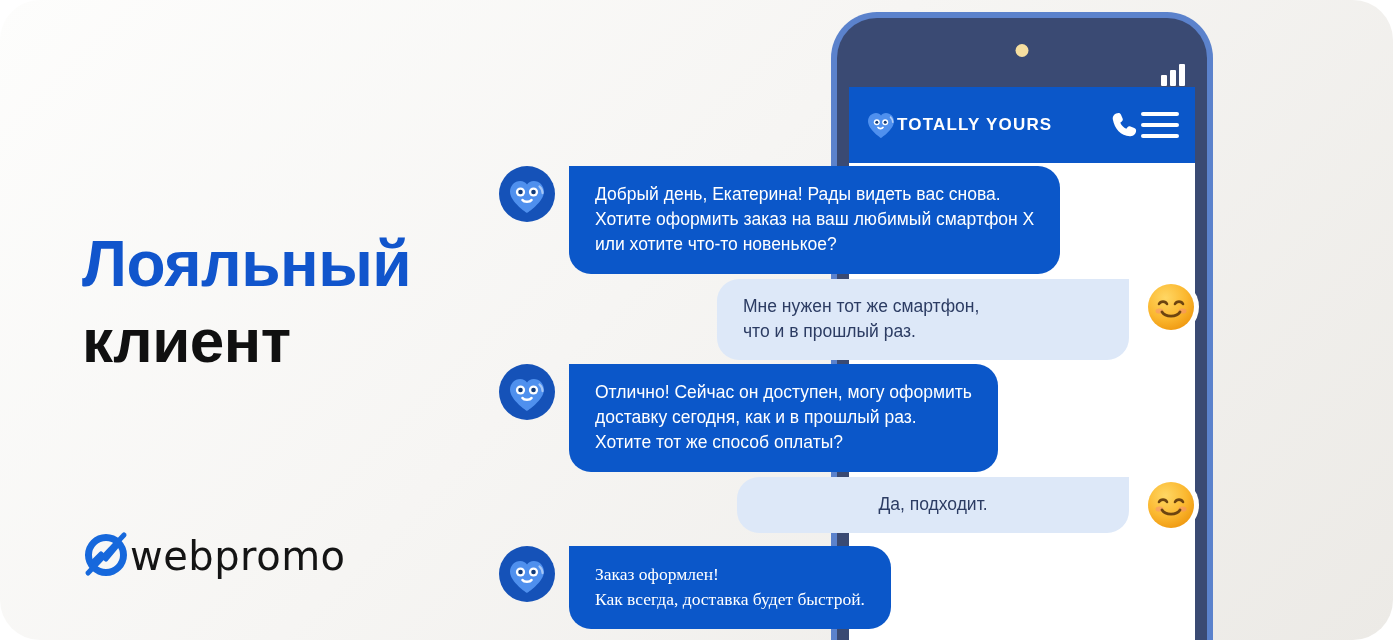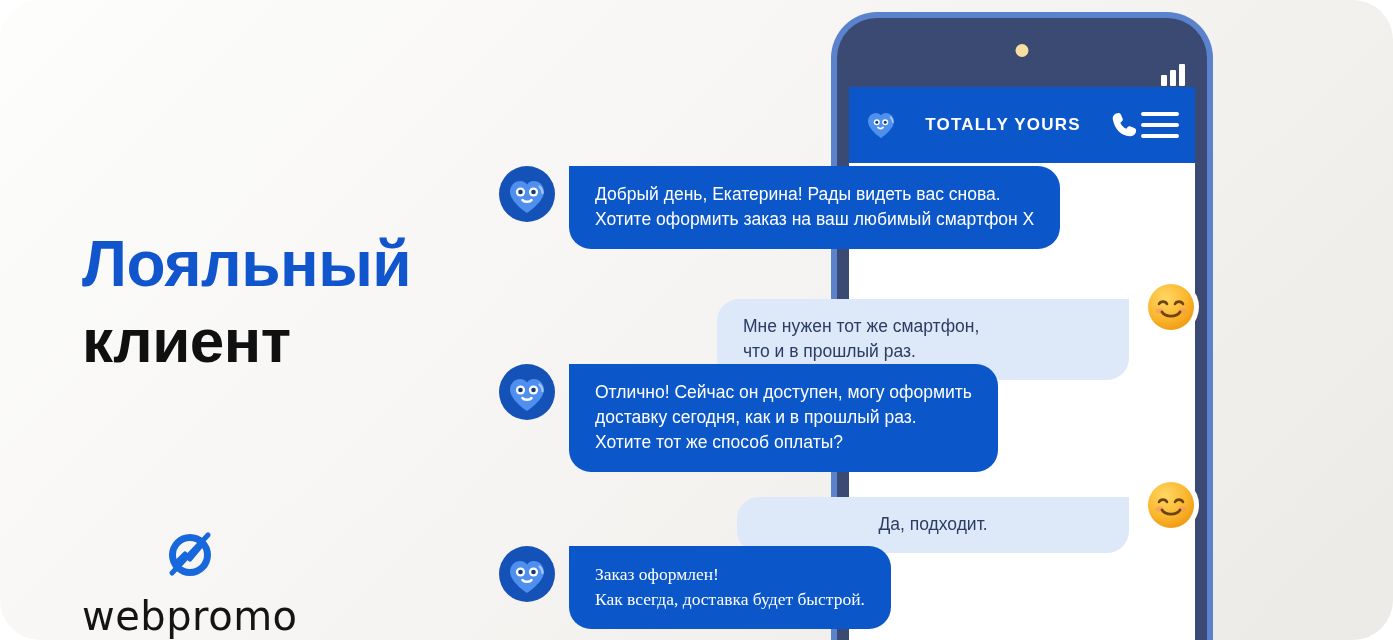--- a/index.html
+++ b/index.html
@@ -9,54 +9,54 @@
   .canvas{
     position:relative;width:1393px;height:640px;border-radius:40px;overflow:hidden;
     background:linear-gradient(135deg,#fdfdfc 0%,#f6f5f3 45%,#eceae6 100%);
   }
 
   
   .headline{position:absolute;left:82px;top:232px;line-height:1.0;}
   .headline .l1{display:block;font-size:64px;font-weight:700;color:#1155cc;letter-spacing:-0.5px;}
   .headline .l2{display:block;font-size:62px;font-weight:700;color:#101010;letter-spacing:-0.5px;margin-top:14px;}
 
-  .logo{position:absolute;left:82px;top:531px;display:flex;align-items:center;gap:14px;flex-direction:column;}
+  .logo{position:absolute;left:82px;top:531px;display:flex;align-items:flex-end;}
   .logo-mark{width:48px;height:48px;flex:0 0 48px;}
   .logo-word{font-size:40px;font-weight:400;color:#141414;letter-spacing:0.5px;
              font-family:"DejaVu Sans",sans-serif;}
 
   
   .phone{position:absolute;left:831px;top:12px;width:382px;height:640px;
          background:#5b82cc;border-radius:46px 46px 0 0;padding:6px 6px 0 6px;box-sizing:border-box;}
   .phone-body{width:100%;height:100%;background:#3a4a73;border-radius:40px 40px 0 0;
               box-sizing:border-box;padding:0 12px;position:relative;}
   .cam{position:absolute;left:50%;top:26px;transform:translateX(-50%);
        width:13px;height:13px;border-radius:50%;background:#f6dfa0;}
   .signal{position:absolute;right:22px;top:46px;display:flex;align-items:flex-end;gap:3px;height:22px;}
   .signal i{display:block;width:6px;background:#ffffff;border-radius:1px;}
   .signal i:nth-child(1){height:11px;}
   .signal i:nth-child(2){height:16px;}
   .signal i:nth-child(3){height:22px;}
 
   .screen{position:absolute;left:12px;right:12px;top:69px;bottom:0;background:#ffffff;overflow:hidden;}
-  .app-header{height:76px;background:#0b57c9;display:flex;align-items:center;padding:0 16px;box-sizing:border-box;text-align:center;}
+  .app-header{height:76px;background:#0b57c9;display:flex;align-items:center;padding:0 16px;box-sizing:border-box;}
   .app-title{color:#ffffff;font-size:17px;font-weight:700;letter-spacing:1.2px;flex:1;}
   .hdr-icon{width:32px;height:32px;flex:0 0 32px;}
   .hamburger{width:38px;height:26px;flex:0 0 38px;display:flex;flex-direction:column;justify-content:space-between;}
   .hamburger span{display:block;height:4px;background:#ffffff;border-radius:2px;}
 
   
   .chat{position:absolute;left:0;top:0;width:1242px;height:640px;pointer-events:none;}
   .row{position:absolute;display:flex;align-items:flex-start;pointer-events:auto;}
 
   .avatar{width:56px;height:56px;flex:0 0 56px;margin-right:14px;}
   .bubble-bot{background:#0b57c9;color:#ffffff;border-radius:0 22px 22px 22px;
               padding:16px 26px 17px 26px;font-size:17.5px;line-height:1.42;font-weight:500;max-width:600px;}
   .bubble-user{background:#dde8f8;color:#2c3c63;border-radius:22px 0 22px 22px;
-               padding:15px 26px 16px 26px;font-size:17.5px;line-height:1.42;font-weight:500;margin-top:20px;}
+               padding:15px 26px 16px 26px;font-size:17.5px;line-height:1.42;font-weight:500;}
   .emoji{width:56px;height:56px;flex:0 0 56px;margin-left:14px;border-radius:50%;
          background:#ffffff;padding:4px;box-sizing:border-box;}
 
   .r1{left:499px;top:166px;}
   .r2{right:43px;top:279px;align-items:flex-start;}
   .r3{left:499px;top:364px;justify-content:flex-end;}
   .r4{right:43px;top:477px;align-items:flex-start;}
   .r5{left:499px;top:546px;font-family:Liberation Serif, serif;}
   .r2 .bubble-user{min-width:360px;}
   .r4 .bubble-user{min-width:340px;text-align:center;}
@@ -131,20 +131,21 @@
           <circle cx="21.5" cy="26" r="4.6" fill="#ffffff"></circle>
             <circle cx="21.5" cy="26" r="2.3" fill="#123b78"></circle>
           <circle cx="34.5" cy="26" r="4.6" fill="#ffffff"></circle>
             <circle cx="34.5" cy="26" r="2.3" fill="#123b78"></circle>
           <path d="M23.5 34c1.6 2.4 7.4 2.4 9 0" stroke="#ffffff" stroke-width="2.6" fill="none" stroke-linecap="round"></path>
         </svg>
       </span>
       <div class="bubble-bot">
         <div>Добрый день, Екатерина! Рады видеть вас снова.</div>
         <div>Хотите оформить заказ на ваш любимый смартфон X</div>
+        <div>или хотите что-то новенькое?</div>
       </div>
     </div>
 
     <div class="row r2">
       <div class="bubble-user">
         <div>Мне нужен тот же смартфон,</div>
         <div>что и в прошлый раз.</div>
       </div>
       <span class="emoji">
         <svg viewBox="0 0 48 48" width="48" height="48">

